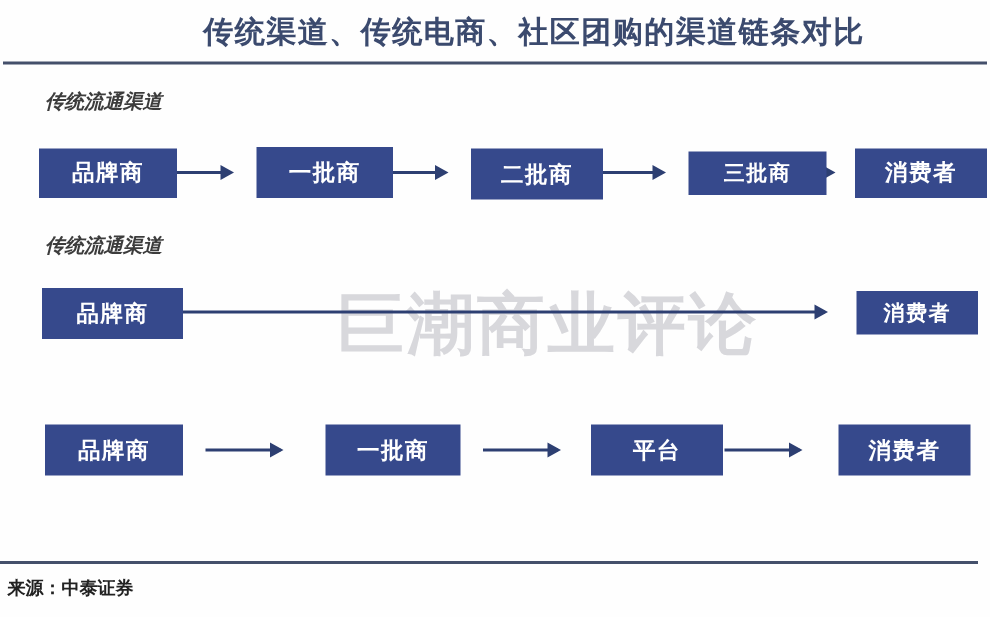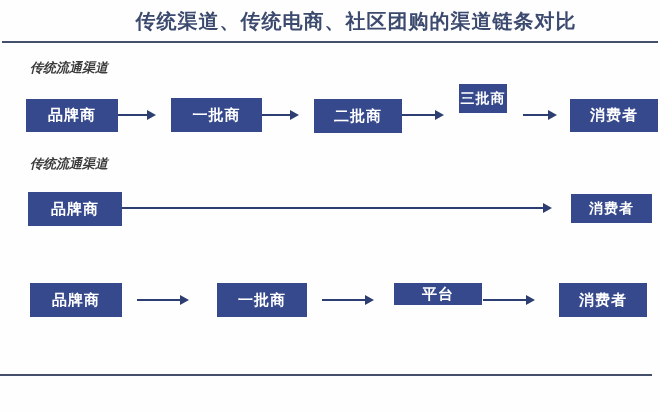--- a/index.html
+++ b/index.html
@@ -100,40 +100,42 @@
   }
 </style>
 </head>
 <body>
 
 <div class="canvas">
 
   <div class="title">传统渠道、传统电商、社区团购的渠道链条对比</div>
   <div class="hr top"></div>
 
+  <div class="watermark">巨潮商业评论</div>
 
   <div class="row-label" style="top:59px">传统流通渠道</div>
   <div class="node" style="left:14px;top:99px;width:92px;height:33px">品牌商</div>
   <div class="arrow" style="left:116px;top:114px;width:38px"></div>
   <div class="node" style="left:159px;top:98px;width:91px;height:34px">一批商</div>
   <div class="arrow" style="left:257px;top:114px;width:40px"></div>
   <div class="node" style="left:302px;top:99px;width:88px;height:34px">二批商</div>
   <div class="arrow" style="left:402px;top:114px;width:40px"></div>
-  <div class="node small" style="left:447px;top:84px;width:48px;height:29px">三批商</div>
+  <div class="node small" style="left:447px;top:101px;width:92px;height:29px">三批商</div>
   <div class="arrow" style="left:523px;top:114px;width:32px"></div>
   <div class="node" style="left:558px;top:99px;width:88px;height:33px">消费者</div>
 
   <div class="row-label" style="top:155px">传统流通渠道</div>
   <div class="node" style="left:16px;top:192px;width:94px;height:34px">品牌商</div>
   <div class="arrow" style="left:114px;top:207px;width:436px"></div>
   <div class="node small" style="left:559px;top:194px;width:81px;height:29px">消费者</div>
 
   <div class="node" style="left:18px;top:283px;width:92px;height:34px">品牌商</div>
   <div class="arrow" style="left:137px;top:299px;width:50px"></div>
   <div class="node" style="left:205px;top:283px;width:90px;height:34px">一批商</div>
   <div class="arrow" style="left:322px;top:299px;width:50px"></div>
-  <div class="node" style="left:382px;top:283px;width:88px;height:22px">平台</div>
+  <div class="node" style="left:382px;top:283px;width:88px;height:34px">平台</div>
   <div class="arrow" style="left:483px;top:299px;width:50px"></div>
   <div class="node" style="left:547px;top:283px;width:88px;height:34px">消费者</div>
 
   <div class="hr bottom"></div>
+  <div class="source">来源：中泰证券</div>
 
 </div>
 
 </body></html>

